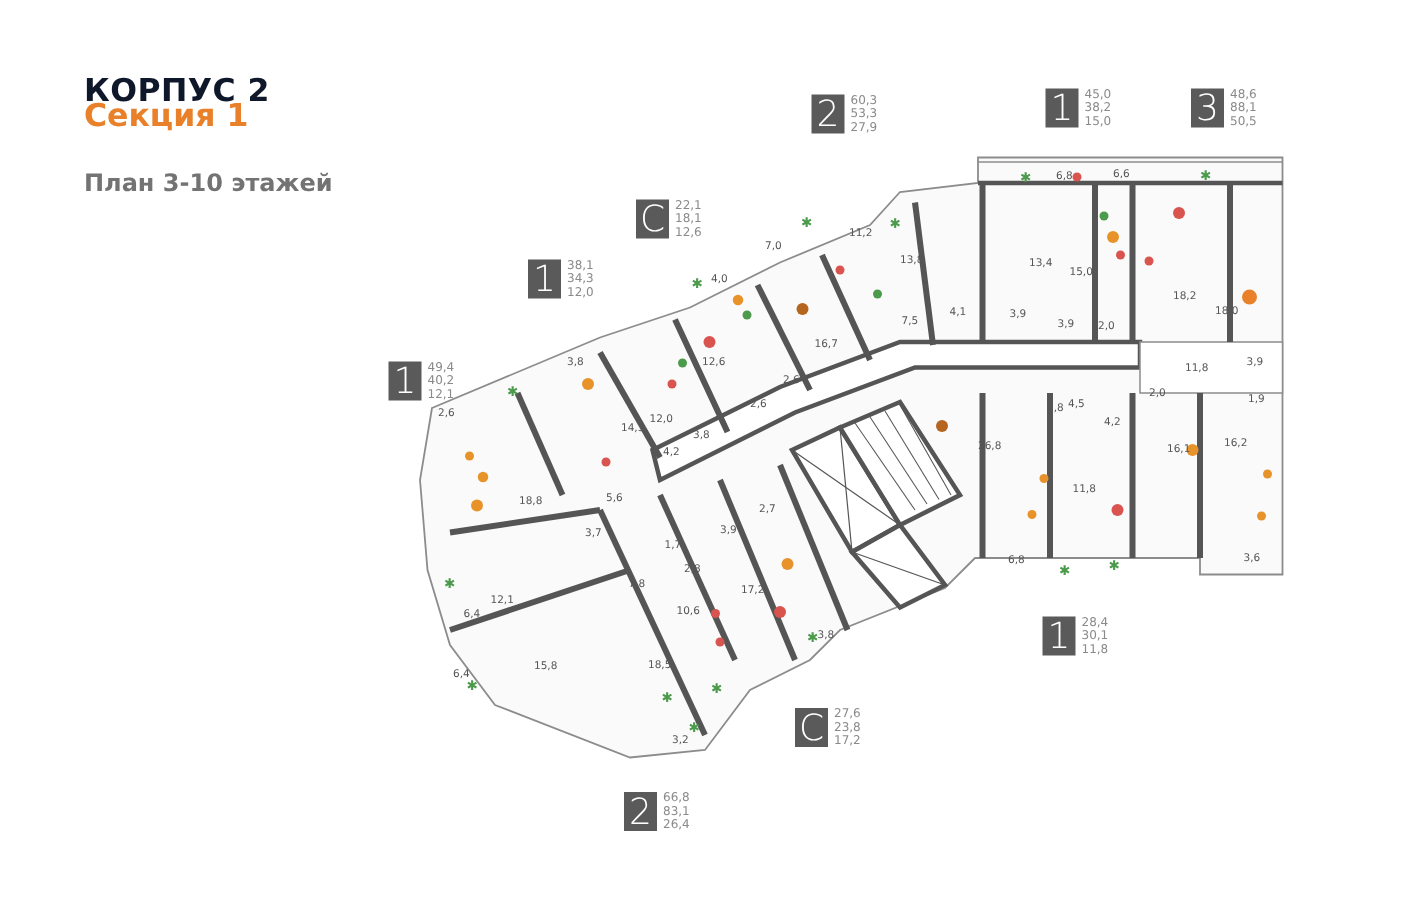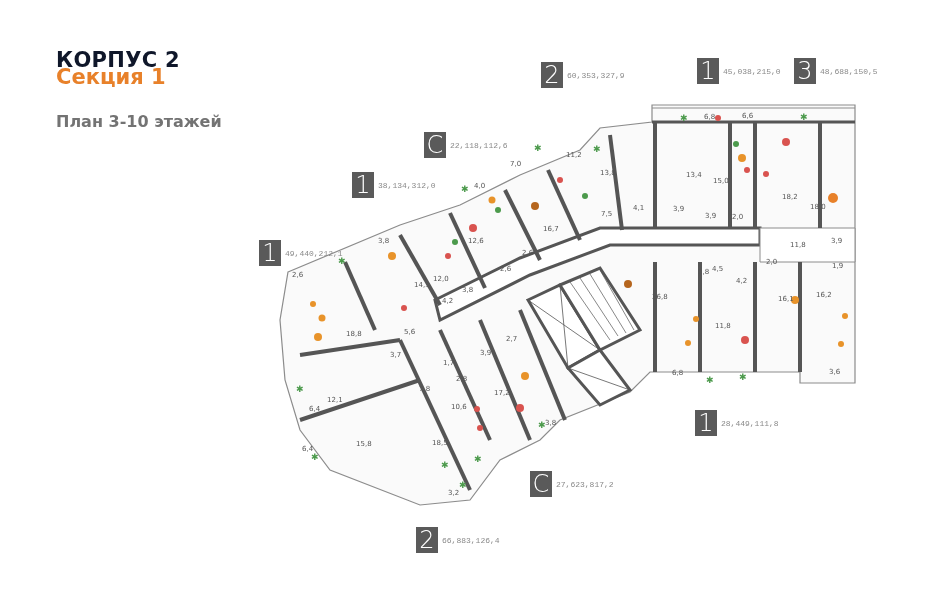--- a/index.html
+++ b/index.html
@@ -3,21 +3,21 @@
 <meta charset="utf-8">
 <style>
   html, body { margin:0; padding:0; background:#ffffff; }
   body { width:941px; height:600px; position:relative; overflow:hidden; font-family:"DejaVu Sans", sans-serif; }
   .title { position:absolute; left:56px; font-weight:bold; }
   .t1 { top:48px; font-size:21px; color:#0f172a; letter-spacing:0.3px; }
   .t2 { top:65px; font-size:21px; color:#e8812a; }
   .t3 { top:112px; font-size:16px; color:#737373; }
   .badge { position:absolute; display:flex; align-items:center; }
   .badge .num { width:22px; height:26px; background:#5a5a5a; color:#fff; font-family:"DejaVu Sans", sans-serif; font-weight:200; font-size:24px; line-height:26px; text-align:center; }
-  .badge .vals { margin-left:4px; display:flex; flex-direction:row; font-size:8px; line-height:9px; color:#8a8a8a;font-family:Liberation Mono, monospace; }
+  .badge .vals { margin-left:4px; display:flex; flex-direction:column; font-size:8px; line-height:9px; color:#8a8a8a; }
   svg#plan { position:absolute; left:0; top:0; }
   .room-label { font-family:"DejaVu Sans", sans-serif; font-size:7px; fill:#555; }
 </style>
 </head>
 <body>
 
 <div class="title t1">КОРПУС 2</div>
 <div class="title t2">Секция 1</div>
 <div class="title t3">План 3-10 этажей</div>
 
@@ -228,21 +228,21 @@
   <div class="vals">
     <span>48,6</span>
     <span>88,1</span>
     <span>50,5</span>
   </div>
 </div>
 <div class="badge" style="left:695px;top:410px;">
   <div class="num">1</div>
   <div class="vals">
     <span>28,4</span>
-    <span>49,1</span>
+    <span>30,1</span>
     <span>11,8</span>
   </div>
 </div>
 <div class="badge" style="left:530px;top:471px;">
   <div class="num">С</div>
   <div class="vals">
     <span>27,6</span>
     <span>23,8</span>
     <span>17,2</span>
   </div>

